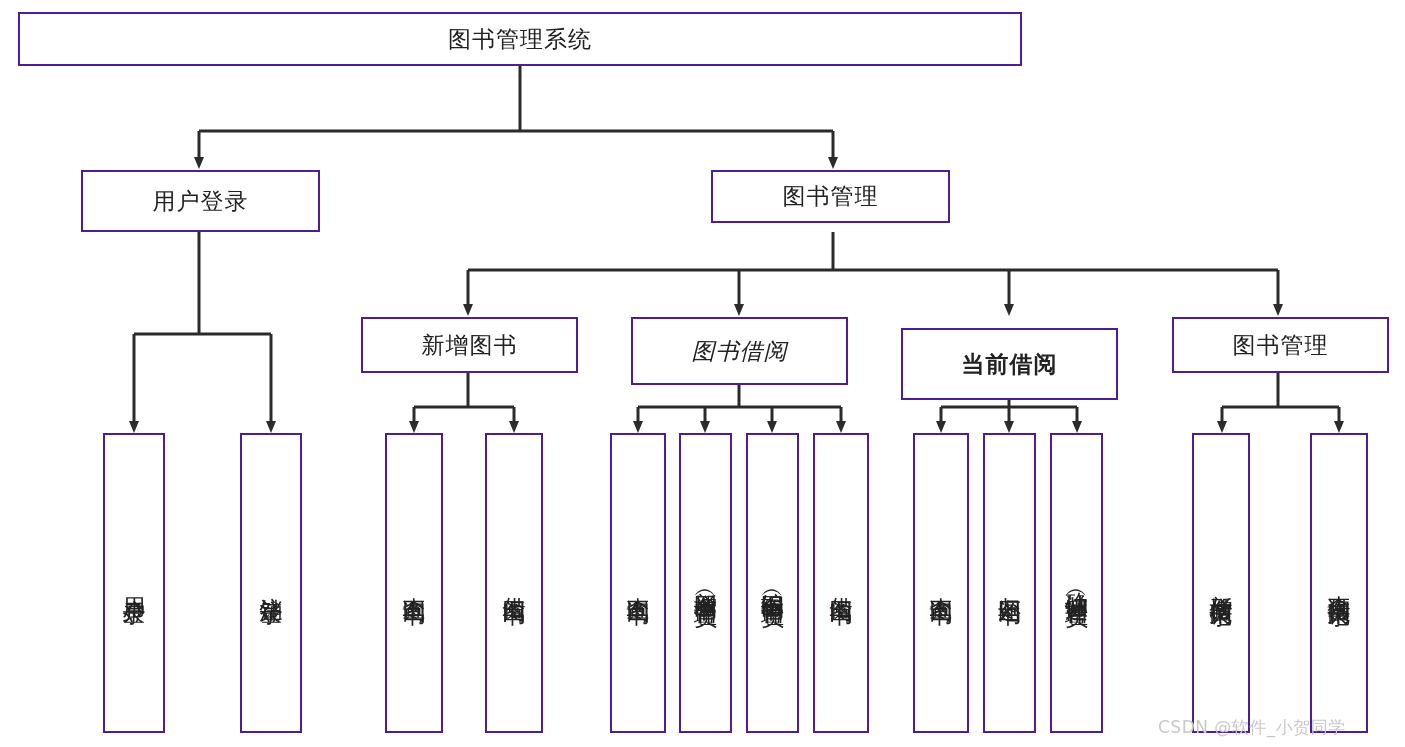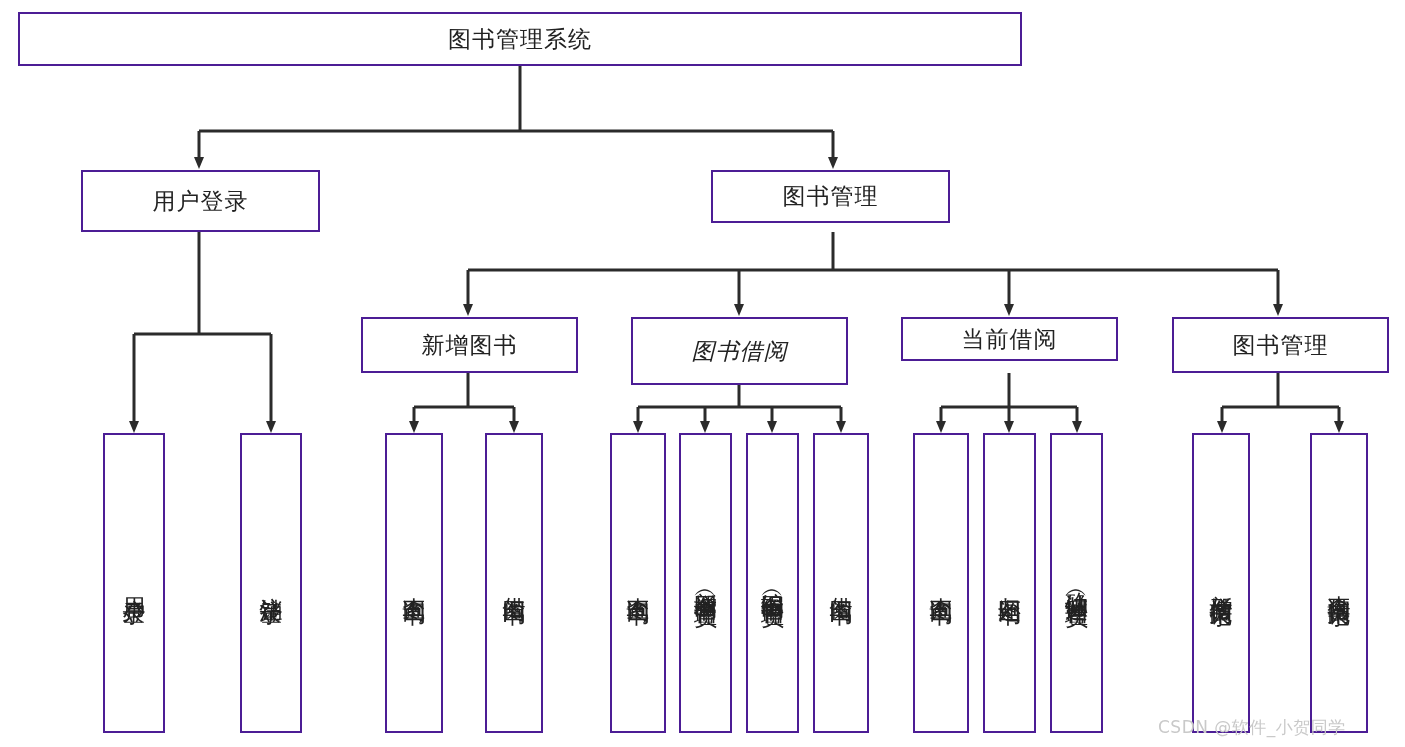--- a/index.html
+++ b/index.html
@@ -116,21 +116,21 @@
     </g>
   </svg>
 
   <div class="node h root" style="left:18px; top:12px; width:1004px; height:54px;">图书管理系统</div>
 
   <div class="node h" style="left:81px; top:170px; width:239px; height:62px;">用户登录</div>
   <div class="node h" style="left:711px; top:170px; width:239px; height:53px;">图书管理</div>
 
   <div class="node h" style="left:361px; top:317px; width:217px; height:56px;">新增图书</div>
   <div class="node h" style="left:631px; top:317px; width:217px; height:68px;font-style:italic;">图书借阅</div>
-  <div class="node h" style="left:901px; top:317px; width:217px; height:44px;">当前借阅</div>
+  <div class="node h" style="left:901px; top:328px; width:217px; height:72px;font-weight:bold;">当前借阅</div>
   <div class="node h" style="left:1172px; top:317px; width:217px; height:56px;">图书管理</div>
 
   <div class="node v" style="left:103px; top:433px; width:62px; height:300px;">
     <span class="vtext">用户登录</span>
   </div>
   <div class="node v" style="left:240px; top:433px; width:62px; height:300px;">
     <span class="vtext">注销登录</span>
   </div>
 
   <div class="node v" style="left:385px; top:433px; width:58px; height:300px;">

